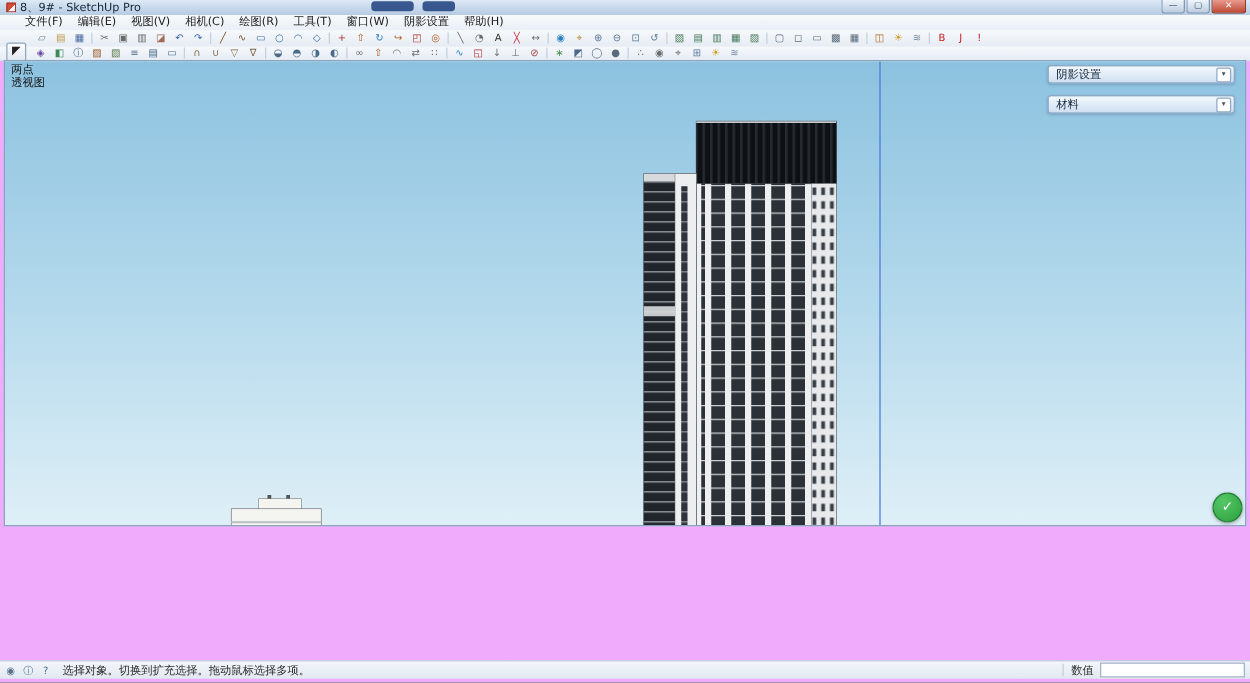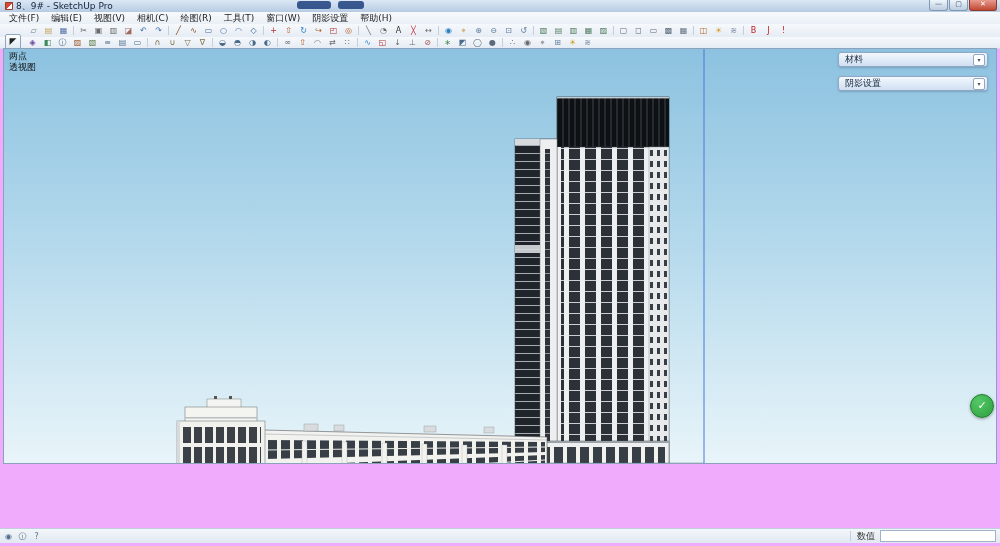--- a/index.html
+++ b/index.html
@@ -14,35 +14,35 @@
   .tb-artifact{position:absolute;top:1px;height:8px;border-radius:3px;background:#1d3f7e;opacity:.85;}
   .win-buttons{position:absolute;right:3px;top:0;display:flex;}
   .win-btn{min-width:17px;height:10px;margin-left:1px;text-align:center;line-height:9px;font-size:7px;
            color:#33506e;border:1px solid #8099b3;border-top:none;border-radius:0 0 3px 3px;
            background:linear-gradient(#eff5fb,#bcccdf);cursor:default;}
   .win-btn.close{min-width:26px;color:#fff;border-color:#8d3a2c;
            background:linear-gradient(#e89a8e,#c04934);}
   
   .menubar{position:absolute;left:0;top:12px;right:0;height:12px;
            background:linear-gradient(#f7fafc,#e9eff6);border-bottom:1px solid #ccd6e3;
-           display:flex;align-items:center;padding-left:3px;font-size:9px;color:#1c1c1c;}
+           display:flex;align-items:center;padding-left:14px;font-size:9px;color:#1c1c1c;}
   .menu-item{padding:0 6px;line-height:12px;white-space:nowrap;}
   
   .toolbar{position:absolute;left:0;right:0;height:13px;display:flex;align-items:center;
            background:linear-gradient(#f6f9fc,#e6ecf4);border-bottom:1px solid #d3dce7;}
   #toolbar1{top:24px;padding-left:26px;}
   #toolbar2{top:37px;height:11px;padding-left:2px;}
   .tbi{width:11px;height:11px;margin:0 2px;text-align:center;line-height:11px;font-size:8px;
        border-radius:2px;flex:0 0 auto;cursor:default;}
   .tbsep{width:1px;height:9px;background:#c4cfdd;margin:0 2px;flex:0 0 auto;}
   .tb-select{width:14px;height:14px;margin:-2px 4px 0 3px;flex:0 0 auto;text-align:center;line-height:13px;
        font-size:9px;color:#222;border:1px solid #8fa6c0;border-radius:2px;
        background:linear-gradient(#ffffff,#dde7f1);}
   
-  .viewport{position:absolute;left:3px;top:48px;width:994px;height:416px;
+  .viewport{position:absolute;left:3px;top:48px;width:994px;height:373px;
             border:1px solid #8aa2bc;box-sizing:border-box;overflow:hidden;background:#bfe0f0;}
   .viewport svg{position:absolute;left:0;top:0;}
   .cam-label{position:absolute;left:5px;top:2px;font-size:9px;line-height:11px;color:#111;}
   
   .tray{position:absolute;right:8px;top:3px;width:150px;}
   .panel{margin-bottom:9px;}
   .panel-title{height:13px;display:flex;align-items:center;justify-content:space-between;
                padding:0 2px 0 6px;font-size:9px;color:#14283c;
                background:linear-gradient(#f3f8fd,#cfdff1);border:1px solid #8fa8c6;border-radius:3px;
                box-shadow:0 1px 2px rgba(40,60,90,.25);}
@@ -318,41 +318,42 @@
     </svg>
 
     <div class="cam-label">
       <div>两点</div>
       <div>透视图</div>
     </div>
 
     <div class="tray">
         <div class="panel">
           <div class="panel-title">
-            <span>材料</span>
+            <span>阴影设置</span>
             <span class="panel-toggle">▾</span>
           </div>
         </div>
         <div class="panel">
           <div class="panel-title">
-            <span>阴影设置</span>
+            <span>材料</span>
             <span class="panel-toggle">▾</span>
           </div>
         </div>
       </div>
 
     <div class="float-btn">✓</div>
   </div>
 
   <div class="statusbar">
     <span style="display:flex;" id="sb-icons">
         <span class="sb-icon">◉</span>
         <span class="sb-icon">ⓘ</span>
         <span class="sb-icon">?</span>
       </span>
+    <span class="sb-msg">选择对象。切换到扩充选择。拖动鼠标选择多项。</span>
     <span class="sb-right">
       <span class="sb-divider"></span>
       <span class="sb-measure-label">数值</span>
       <input class="sb-measure-input" value="" style="">
     </span>
   </div>
 
 </div>
 
 </body></html>

